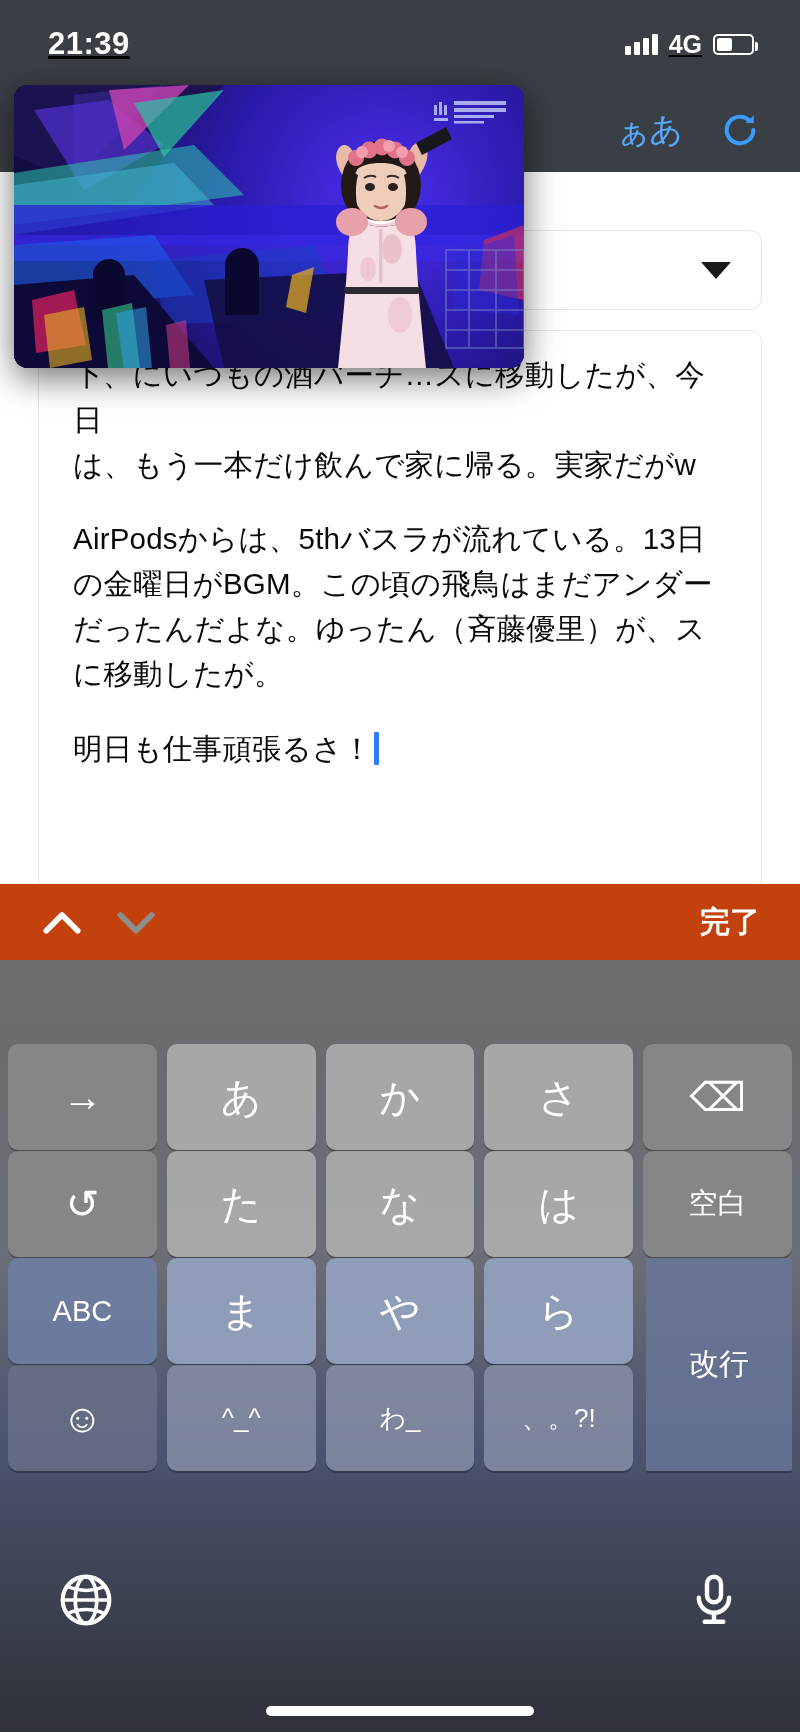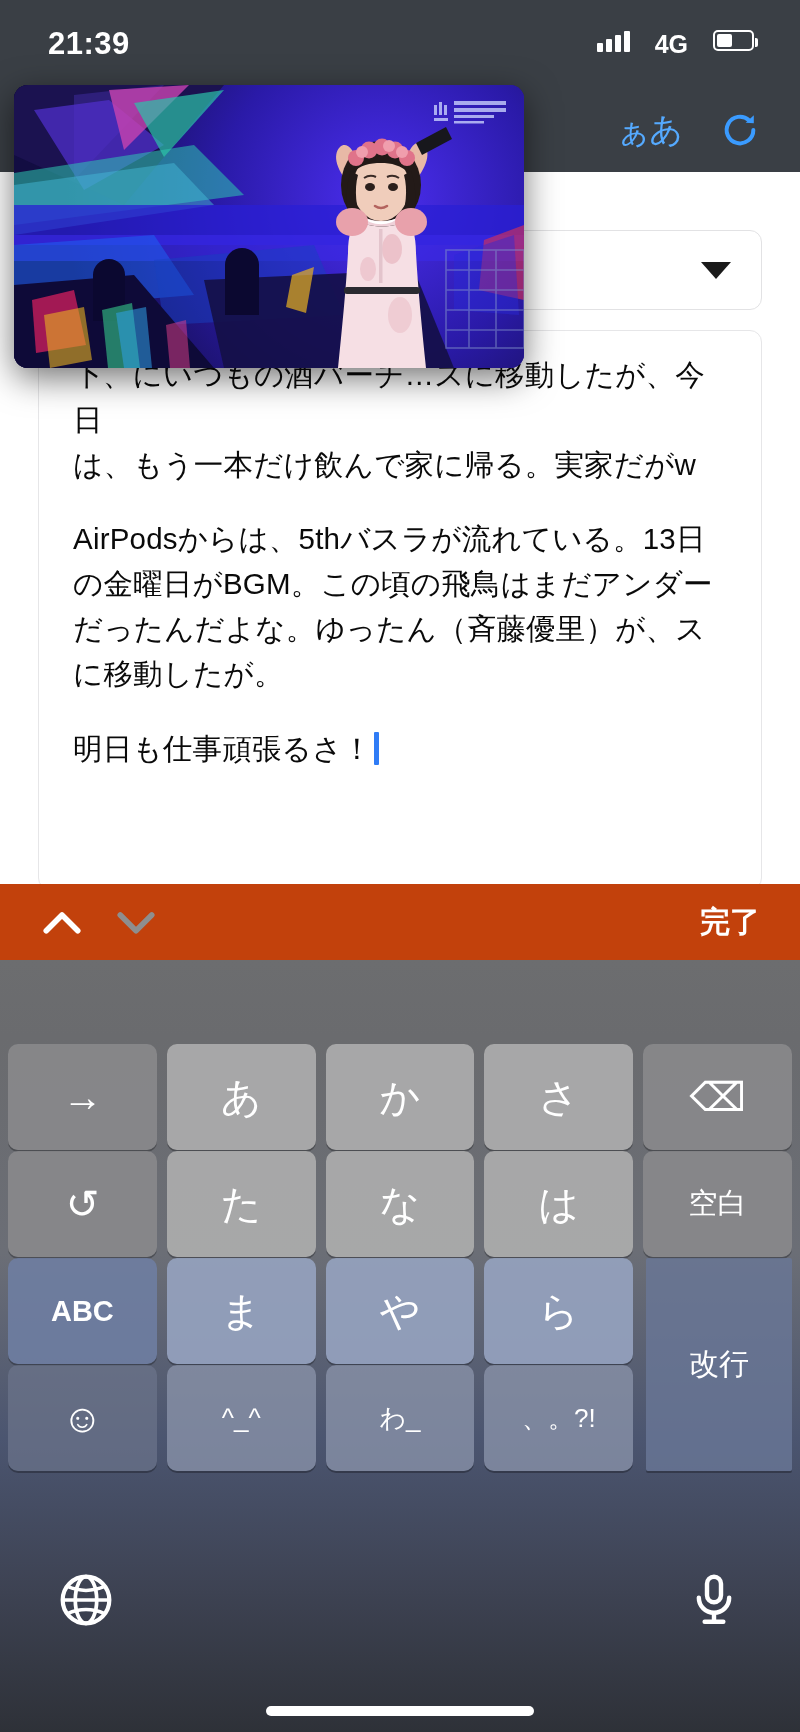--- a/index.html
+++ b/index.html
@@ -10,23 +10,24 @@
 
   
   .safari-top {
     position:absolute; left:0; top:0; width:800px; height:172px;
     background:#3a3f45;
   }
   .statusbar {
     position:absolute; left:0; top:0; width:800px; height:88px;
     display:flex; align-items:center; justify-content:space-between;
     padding:0 46px 0 48px;
+    text-decoration:underline;
   }
   .status-time { color:#fff; font-size:31px; font-weight:bold; letter-spacing:0.5px; }
-  .status-right { display:flex; gap:25px; }
+  .status-right { display:flex; align-items:center; gap:11px; }
   .sig { display:flex; align-items:flex-end; gap:3px; height:22px; }
   .sig i { display:block; width:6px; background:#fff; border-radius:1px; }
   .sig i:nth-child(1){height:9px;} .sig i:nth-child(2){height:13px;}
   .sig i:nth-child(3){height:17px;} .sig i:nth-child(4){height:21px;}
   .netlabel { color:#fff; font-size:25px; font-weight:bold; }
   .batt { position:relative; width:41px; height:21px; border:2px solid #fff; border-radius:5px; }
   .batt::after{content:"";position:absolute;right:-6px;top:6px;width:3px;height:9px;background:#fff;border-radius:0 2px 2px 0;}
   .batt i { position:absolute; left:2px; top:2px; bottom:2px; width:40%; background:#fff; border-radius:2px; }
 
   
@@ -106,21 +107,21 @@
     color:#fff; font-size:40px; box-shadow:0 2px 0 rgba(0,0,0,0.28);
     font-family:"Liberation Sans","DejaVu Sans",sans-serif;
   }
   .key.light { background:rgba(173,173,173,0.92); }
   .key.dark  { background:rgba(139,139,141,0.85); }
   .key.small { font-size:29px; }
   .key.tiny  { font-size:26px; }
 
   
   .krow.r3 .key.light { background:rgba(150,163,192,0.9); }
-  .krow.r3 .key.dark  { background:rgba(110,126,163,0.88);font-weight:bold; }
+  .krow.r3 .key.dark  { background:rgba(110,126,163,0.88); }
   .krow.r4 .key.light { background:rgba(140,150,172,0.75); }
   .krow.r4 .key.dark  { background:rgba(108,117,140,0.7); }
 
   .key-enter {
     position:absolute; right:8px; top:214px; width:146px; height:213px;
     border-radius:2px; background:rgba(105,118,150,0.82);
     display:flex; align-items:center; justify-content:center;
     color:#fff; font-size:30px; box-shadow:0 2px 0 rgba(0,0,0,0.28);
   }
   .krow.r3 .key:nth-child(5), .krow.r4 .key:nth-child(5) { visibility:hidden; }

